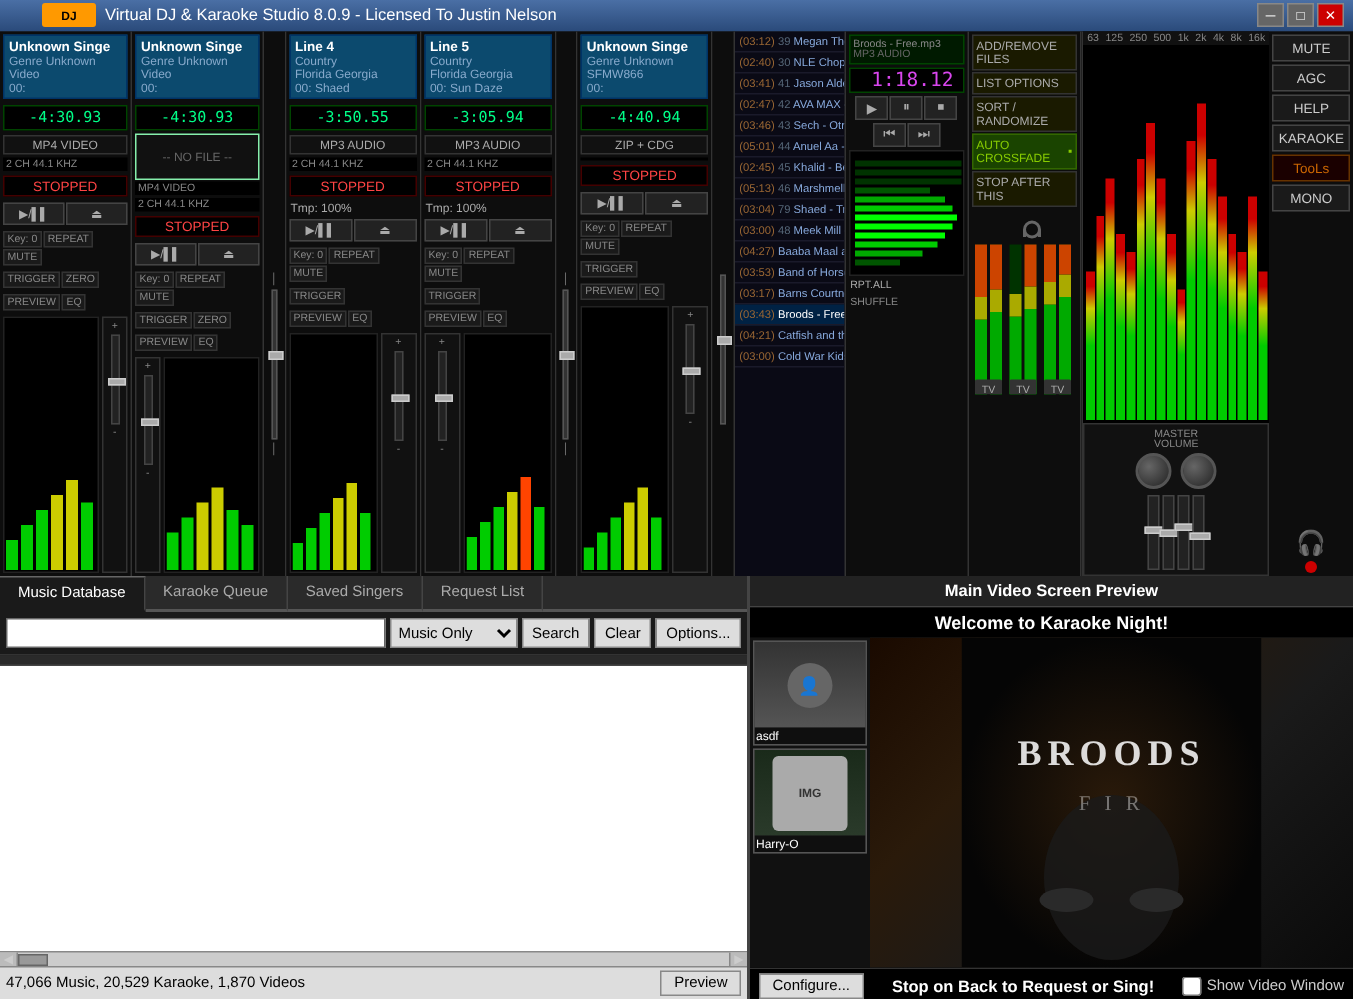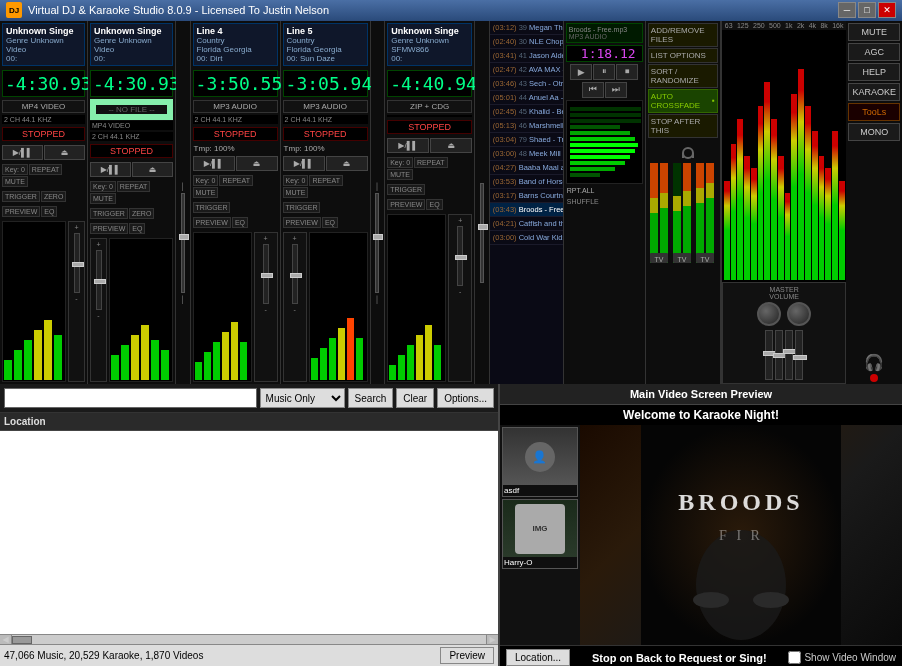--- a/index.html
+++ b/index.html
@@ -17,24 +17,24 @@
       background: linear-gradient(to bottom, #4a6fa5, #2a4a7a);
       height: 22px;
       display: flex;
       align-items: center;
       padding: 0 6px;
       color: white;
       font-size: 11px;
       user-select: none;
     }
     #titlebar .app-icon {
-      width: 16px; height: 16px; margin-right: 6px;
+      width: 36px; height: 16px; margin-right: 6px;
       background: #f90; border-radius: 2px;
       display: flex; align-items: center; justify-content: center;
-      font-size: 8px; color: #000; font-weight: bold;
+      font-size: 8px; color: #000; font-weight: bold; margin-left: 22px;
     }
     #titlebar .title { flex: 1; }
     #titlebar .win-controls { display: flex; gap: 2px; }
     #titlebar .win-btn {
       width: 18px; height: 16px;
       background: #666; border: 1px solid #888;
       color: white; font-size: 9px;
       display: flex; align-items: center; justify-content: center;
       cursor: pointer;
     }
@@ -43,33 +43,33 @@
     
     .deck {
       width: 92px;
       border-right: 1px solid #333;
       background: #0d0d0d;
       display: flex;
       flex-direction: column;
       padding: 2px;
     }
     .deck-header {
-      background: #0f172a;
+      background: #0c4a6e;
       border: 1px solid #003366;
       padding: 2px 3px;
       font-size: 9px;
       color: #88aacc;
       margin-bottom: 2px;
     }
     .deck-title { color: #fff; font-size: 9px; font-weight: bold; }
     .deck-info { color: #88aacc; font-size: 8px; }
     .deck-timer {
       background: #000;
       color: #00ff88;
-      font-size: 18px;
+      font-size: 10px;
       font-family: monospace;
       text-align: center;
       border: 1px solid #004400;
       padding: 2px;
       margin: 2px 0;
     }
     .deck-file {
       background: #111;
       color: #aaa;
       font-size: 8px;
@@ -543,21 +543,21 @@
     </div>
 
     <div class="deck" style="width:88px;">
       <div class="deck-header">
         <div class="deck-title">Unknown Singe</div>
         <div class="deck-info">Genre Unknown</div>
         <div class="deck-info">Video</div>
         <div class="deck-info">00:</div>
       </div>
       <div class="deck-timer">-4:30.93</div>
-      <div style="background:#111; border:6px solid #86efac; padding:0; font-size:8px; color:#666; text-align:center;">-- NO FILE --</div>
+      <div style="background:#111; border:1px solid #86efac; padding:10px; font-size:8px; color:#666; text-align:center;">-- NO FILE --</div>
       <div class="deck-format">MP4 VIDEO</div>
       <div class="deck-format">2 CH 44.1 KHZ</div>
       <div class="deck-status">STOPPED</div>
       <div class="deck-controls">
         <div class="deck-btn">▶/▌▌</div>
         <div class="deck-btn">⏏</div>
       </div>
       <div class="deck-options">
         <div class="deck-opt-btn">Key: 0</div>
         <div class="deck-opt-btn">REPEAT</div>
@@ -598,21 +598,21 @@
         <div class="v-fader-thumb"></div>
       </div>
       <div style="font-size:7px; color:#888;">│</div>
     </div>
 
     <div class="deck" style="width:90px;">
       <div class="deck-header">
         <div class="deck-title">Line 4</div>
         <div class="deck-info">Country</div>
         <div class="deck-info">Florida Georgia</div>
-        <div class="deck-info">00: Dirt</div>
+        <div class="deck-info">00: Shaed</div>
       </div>
       <div class="deck-timer">-3:50.55</div>
       <div class="deck-file">MP3 AUDIO</div>
       <div class="deck-format">2 CH 44.1 KHZ</div>
       <div class="deck-status">STOPPED</div>
       <div style="font-size:8px; color:#aaa; padding:1px;">Tmp: 100%</div>
       <div class="deck-controls">
         <div class="deck-btn">▶/▌▌</div>
         <div class="deck-btn">⏏</div>
       </div>
@@ -949,36 +949,41 @@
       <div style="display:flex; align-items:center; justify-content:center; margin-top:auto; color:#333; font-size:16px;">🎧</div>
       <div style="width:8px; height:8px; border-radius:50%; background:#cc0000; margin:0 auto;"></div>
     </div>
 
   </div>
 
   <div id="bottom-section">
 
     <div id="music-db">
 
+      <div class="tabs-row">
+        <div class="tab active">Music Database</div>
+        <div class="tab">Karaoke Queue</div>
+        <div class="tab">Saved Singers</div>
+        <div class="tab">Request List</div>
+      </div>
 
       <div class="search-bar">
         <input type="text" class="search-input" style="">
         <select class="search-dropdown">
           <option>Music Only</option>
           <option>All</option>
           <option>Karaoke Only</option>
           <option>Video Only</option>
         </select>
         <button class="search-button">Search</button>
         <button class="search-button">Clear</button>
         <button class="search-button">Options...</button>
       </div>
 
       <div class="db-header">
-        <div class="db-col-location">Location</div>
       </div>
 
       <div class="db-list"></div>
 
       <div style="height:10px; background:#ccc; display:flex; align-items:center; border-top:1px solid #888;">
         <div style="width:12px; height:10px; background:#bbb; border-right:1px solid #888; display:flex; align-items:center; justify-content:center; font-size:8px; cursor:pointer;">◀</div>
         <div style="flex:1; height:8px; background:#ccc; position:relative;">
           <div style="width:20px; height:8px; background:#999; border:1px solid #666; position:absolute; left:0;"></div>
         </div>
         <div style="width:12px; height:10px; background:#bbb; border-left:1px solid #888; display:flex; align-items:center; justify-content:center; font-size:8px; cursor:pointer;">▶</div>
@@ -1029,21 +1034,21 @@
 
               <text x="100" y="85" fill="rgba(255,255,255,0.85)" font-size="24" font-weight="bold" font-family="serif" text-anchor="middle" letter-spacing="4">BROODS</text>
 
               <text x="100" y="115" fill="rgba(255,255,255,0.4)" font-size="14" font-family="serif" text-anchor="middle" letter-spacing="3">F I R</text>
             </svg>
           </div>
         </div>
       </div>
 
       <div class="video-bottom-bar">
-        <button class="configure-btn">Location...</button>
+        <button class="configure-btn">Configure...</button>
         <span class="stop-text">Stop on Back to Request or Sing!</span>
         <div class="show-video-checkbox">
           <input type="checkbox" style="">
           <label>Show Video Window</label>
         </div>
       </div>
     </div>
 
   </div>
 

